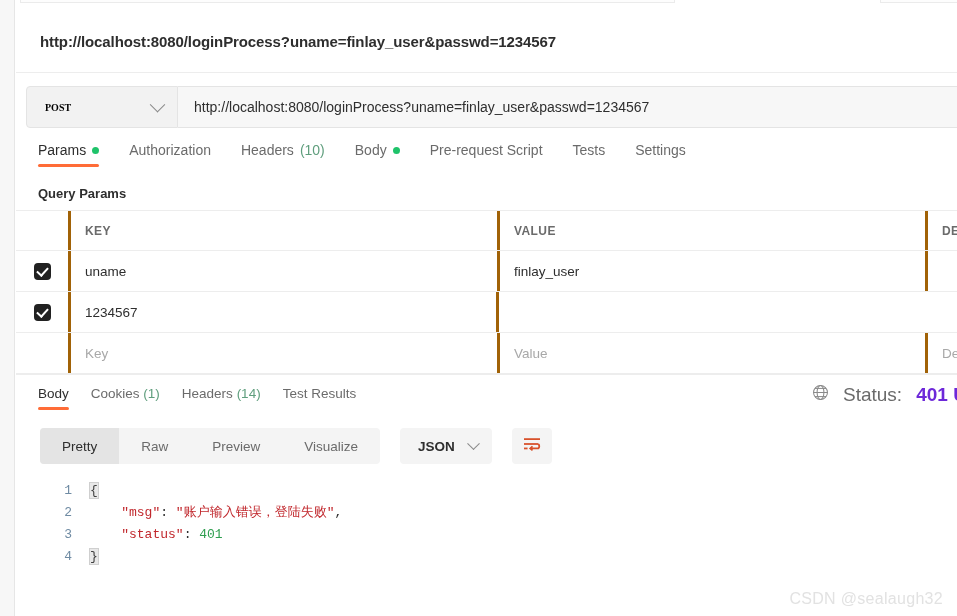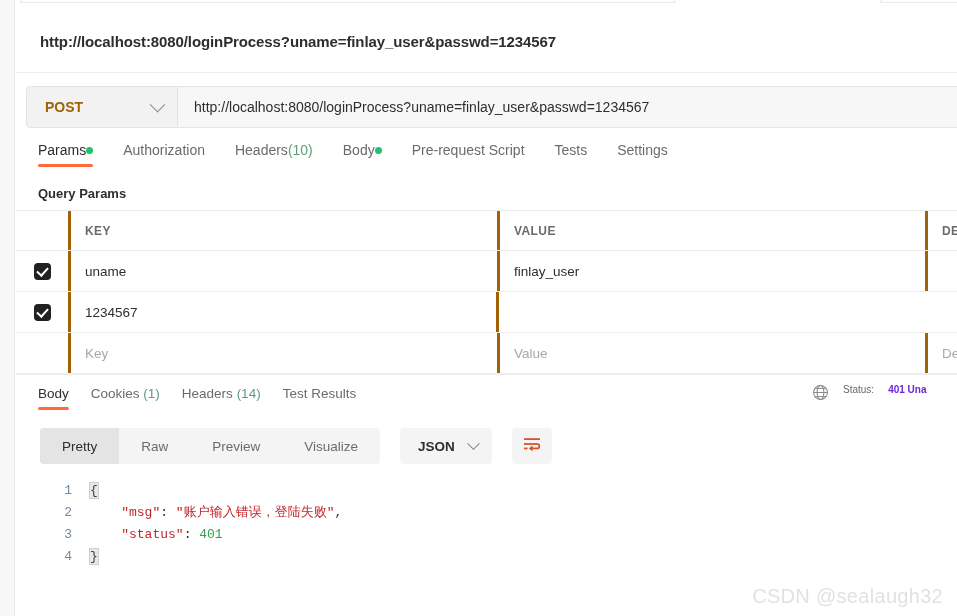--- a/index.html
+++ b/index.html
@@ -84,23 +84,24 @@
     background: #f2f2f2;
     border: 1px solid #e4e4e4;
     border-radius: 4px 0 0 4px;
     display: flex;
     align-items: center;
     justify-content: space-between;
     padding: 0 14px 0 18px;
     cursor: pointer;
   }
   .method-label {
-    font-size: 14px;
+    font-size: 10px;
     font-weight: bold;
-    color: #a16207;
+    color: #000000;
+    font-family: Liberation Serif, serif;
   }
   .chev {
     width: 11px; height: 11px;
     border-right: 1.6px solid #8a8a8a;
     border-bottom: 1.6px solid #8a8a8a;
     transform: rotate(45deg) translate(-2px, -2px);
   }
   .url-box {
     flex: 1;
     background: #f7f7f7;
@@ -128,20 +129,21 @@
   }
   .rtab {
     position: relative;
     font-size: 14px;
     color: #6b6b6b;
     cursor: pointer;
     padding-bottom: 9px;
     white-space: nowrap;
     display: flex;
     align-items: center;
+    gap: 6px;
   }
   .rtab.active { color: #2e2e2e; }
   .rtab.active::after {
     content: "";
     position: absolute;
     left: 0; right: 0; bottom: 0;
     height: 3px;
     background: #ff6c37;
     border-radius: 2px;
   }
@@ -235,21 +237,21 @@
     height: 3px;
     background: #ff6c37;
     border-radius: 2px;
   }
   .status-wrap {
     position: absolute;
     right: 0; top: 9px;
     display: flex;
     align-items: flex-start;
     gap: 14px;
-    font-size: 10px;
+    font-size: 19px;
     color: #6b6b6b;
     white-space: nowrap;
     overflow: hidden;
     width: 145px;
   }
   .globe { flex: 0 0 auto; }
   .status-val { color: #6d28d9; font-weight: bold; }
 
   
   .body-bar {
@@ -331,21 +333,21 @@
   .k-key { color: #c1282d; }
   .k-str { color: #c1282d; }
   .k-num { color: #2e9e4f; }
   .k-pun { color: #2e2e2e; }
 
   
   .watermark {
     position: absolute;
     right: 14px;
     bottom: 8px;
-    font-size: 20px;
+    font-size: 16px;
     color: #e2e2e2;
     letter-spacing: 0.3px;
     pointer-events: none;
   }
 </style>
 </head>
 <body>
 
 <div id="app">
 

